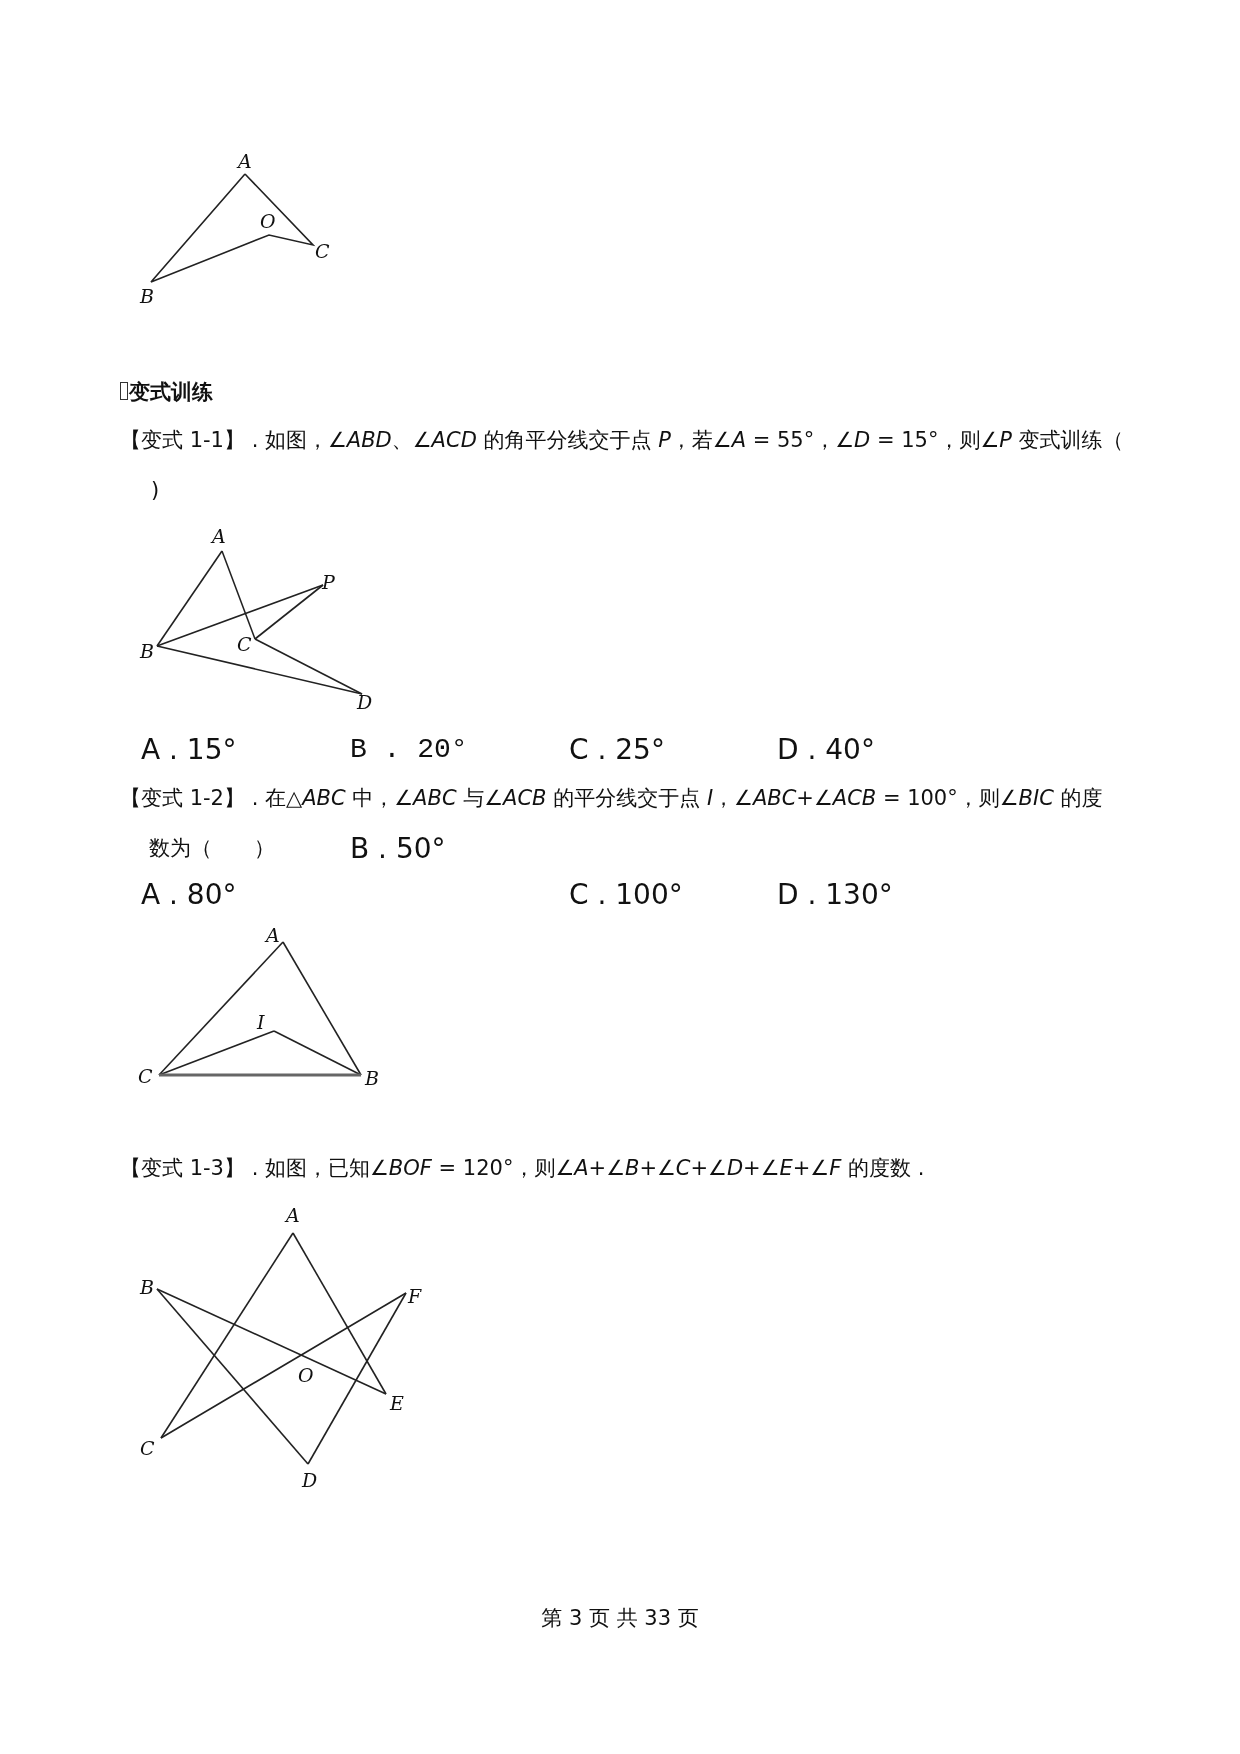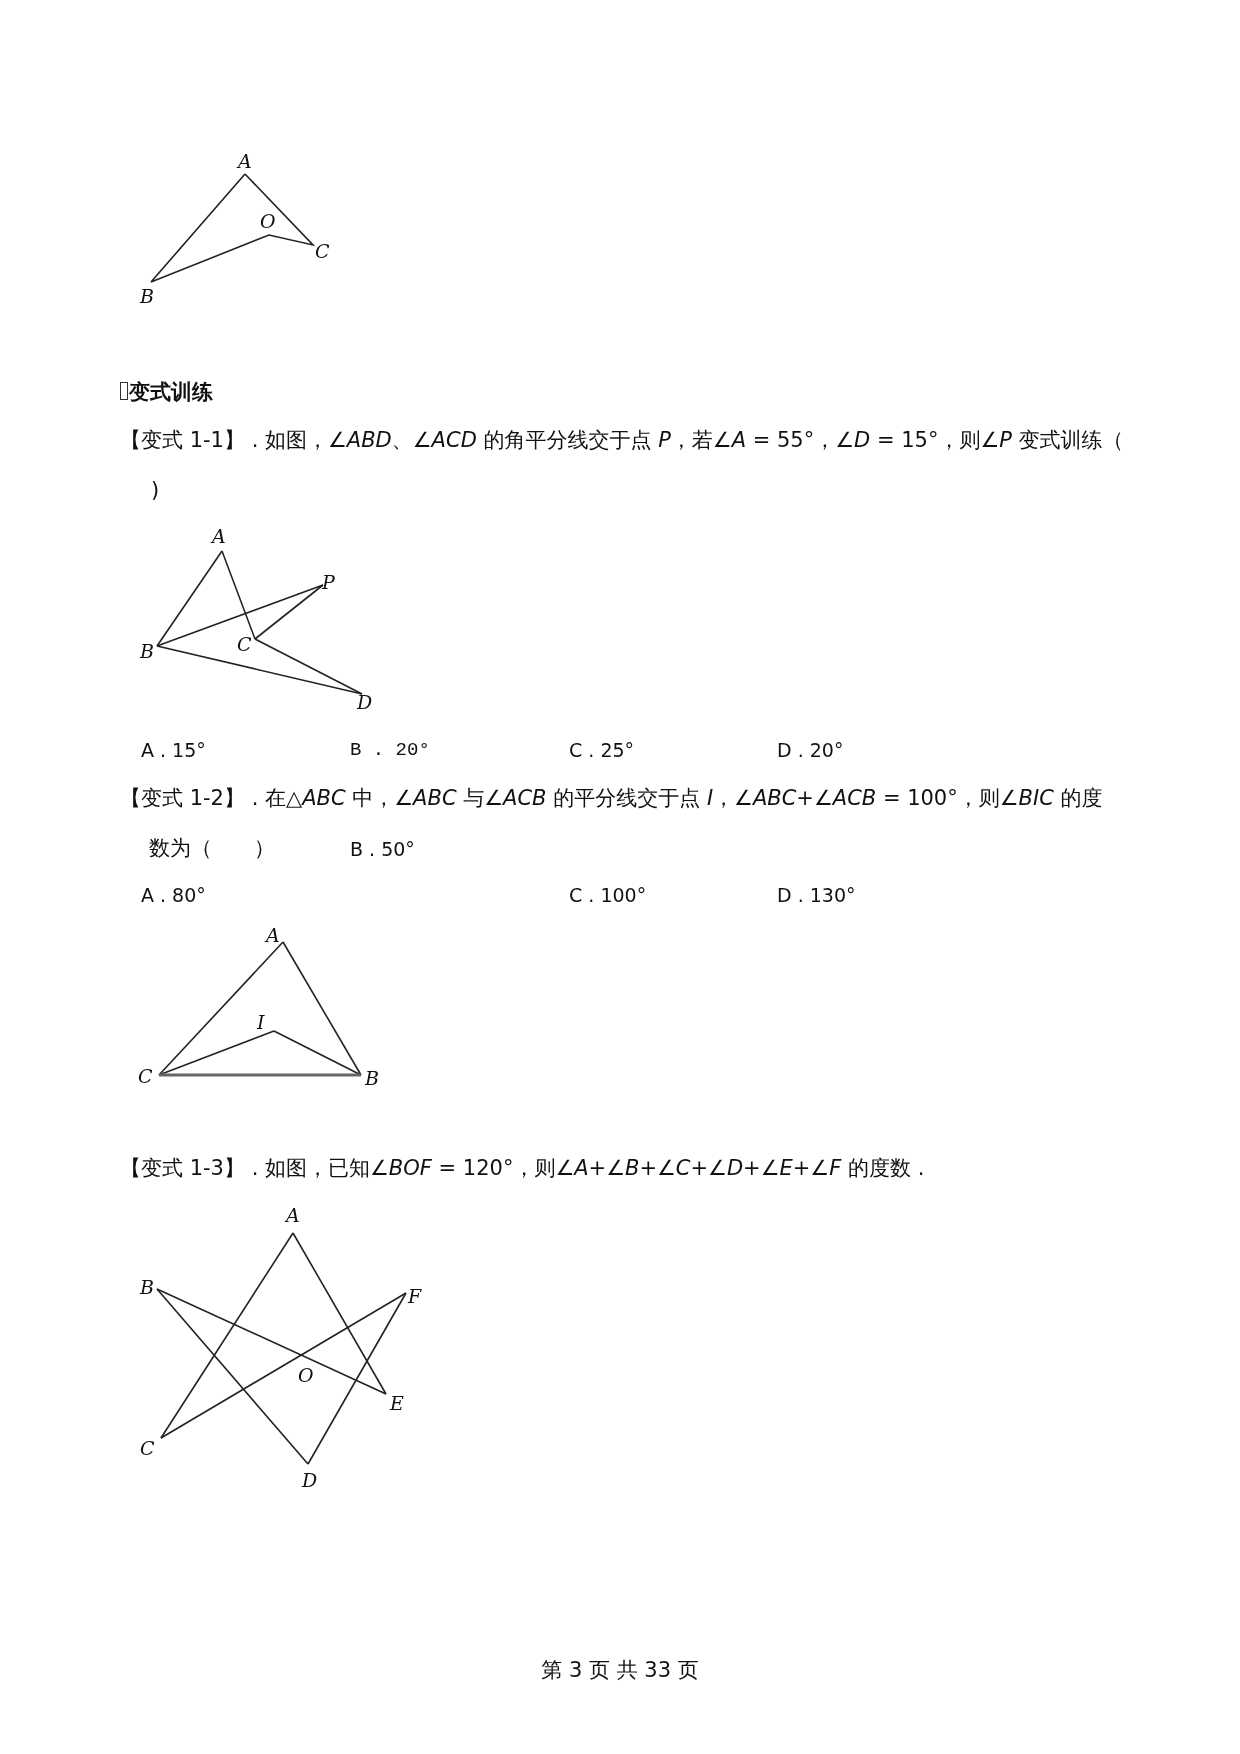--- a/index.html
+++ b/index.html
@@ -1,24 +1,24 @@
 <!DOCTYPE html>
 <html><head>
   <meta charset="utf-8">
   <style>
     html, body { margin: 0; padding: 0; background: #ffffff; }
     body { width: 1240px; height: 1754px; position: relative; overflow: hidden;
            font-family: "DejaVu Sans", "Liberation Sans", sans-serif; color: #111; }
     .line { position: absolute; font-size: 21px; line-height: 28px; white-space: nowrap; padding-left: 8px; }
     .heading { font-weight: bold; font-size: 21px; }
-    .opt { position: absolute; font-size: 19px; line-height: 28px; white-space: nowrap; }
+    .opt { position: absolute; font-size: 28px; line-height: 28px; white-space: nowrap; }
     i, .it { font-style: italic; }
     svg.fig { position: absolute; left: 0; top: 0; }
     .lbl { font-family: "DejaVu Serif", "Liberation Serif", serif; font-style: italic; font-size: 19px; fill: #111; }
-    .footer { position: absolute; top: 1656px; left: 0; width: 1240px; text-align: center; font-size: 21px; }
+    .footer { position: absolute; top: 1604px; left: 0; width: 1240px; text-align: center; font-size: 21px; }
   </style>
 </head>
 <body>
 
 <svg class="fig" width="1240" height="1754">
   <g stroke="#222" stroke-width="1.6" fill="none">
     <polyline points="245,174 151,282 269,235 313,245 245,174"></polyline>
   </g>
   <text class="lbl" x="238" y="168">A</text>
   <text class="lbl" x="260" y="228">O</text>
@@ -73,21 +73,21 @@
 </div>
 
 <div class="line" style="left:112px; top:426px;">
   <span>【变式 1-1】</span><span> . 如图，</span><span class="it">∠ABD</span><span>、</span><span class="it">∠ACD</span><span> 的角平分线交于点 </span><span class="it">P</span><span>，若</span><span class="it">∠A</span><span> = 55°，</span><span class="it">∠D</span><span> = 15°，则</span><span class="it">∠P</span><span> 变式训练（</span>
 </div>
 <div class="line" style="left:143px; top:476px;">)</div>
 
 <div class="opt" style="left:141px; top:736px;">A . 15°</div>
 <div class="opt" style="left:350px; top:736px;font-family:Liberation Mono, monospace;">B . 20°</div>
 <div class="opt" style="left:569px; top:736px;">C . 25°</div>
-<div class="opt" style="left:777px; top:736px;">D . 20°</div>
+<div class="opt" style="left:777px; top:736px;">D . 40°</div>
 
 <div class="line" style="left:112px; top:784px;">
   <span>【变式 1-2】</span><span> . 在△</span><span class="it">ABC</span><span> 中，</span><span class="it">∠ABC</span><span> 与</span><span class="it">∠ACB</span><span> 的平分线交于点 </span><span class="it">I</span><span>，</span><span class="it">∠ABC+∠ACB</span><span> = 100°，则</span><span class="it">∠BIC</span><span> 的度</span>
 </div>
 <div class="line" style="left:141px; top:834px;text-align:right;">数为（　　）</div>
 
 <div class="opt" style="left:141px; top:881px;">A . 80°</div>
 <div class="opt" style="left:350px; top:835px;">B . 50°</div>
 <div class="opt" style="left:569px; top:881px;">C . 100°</div>
 <div class="opt" style="left:777px; top:881px;">D . 130°</div>

